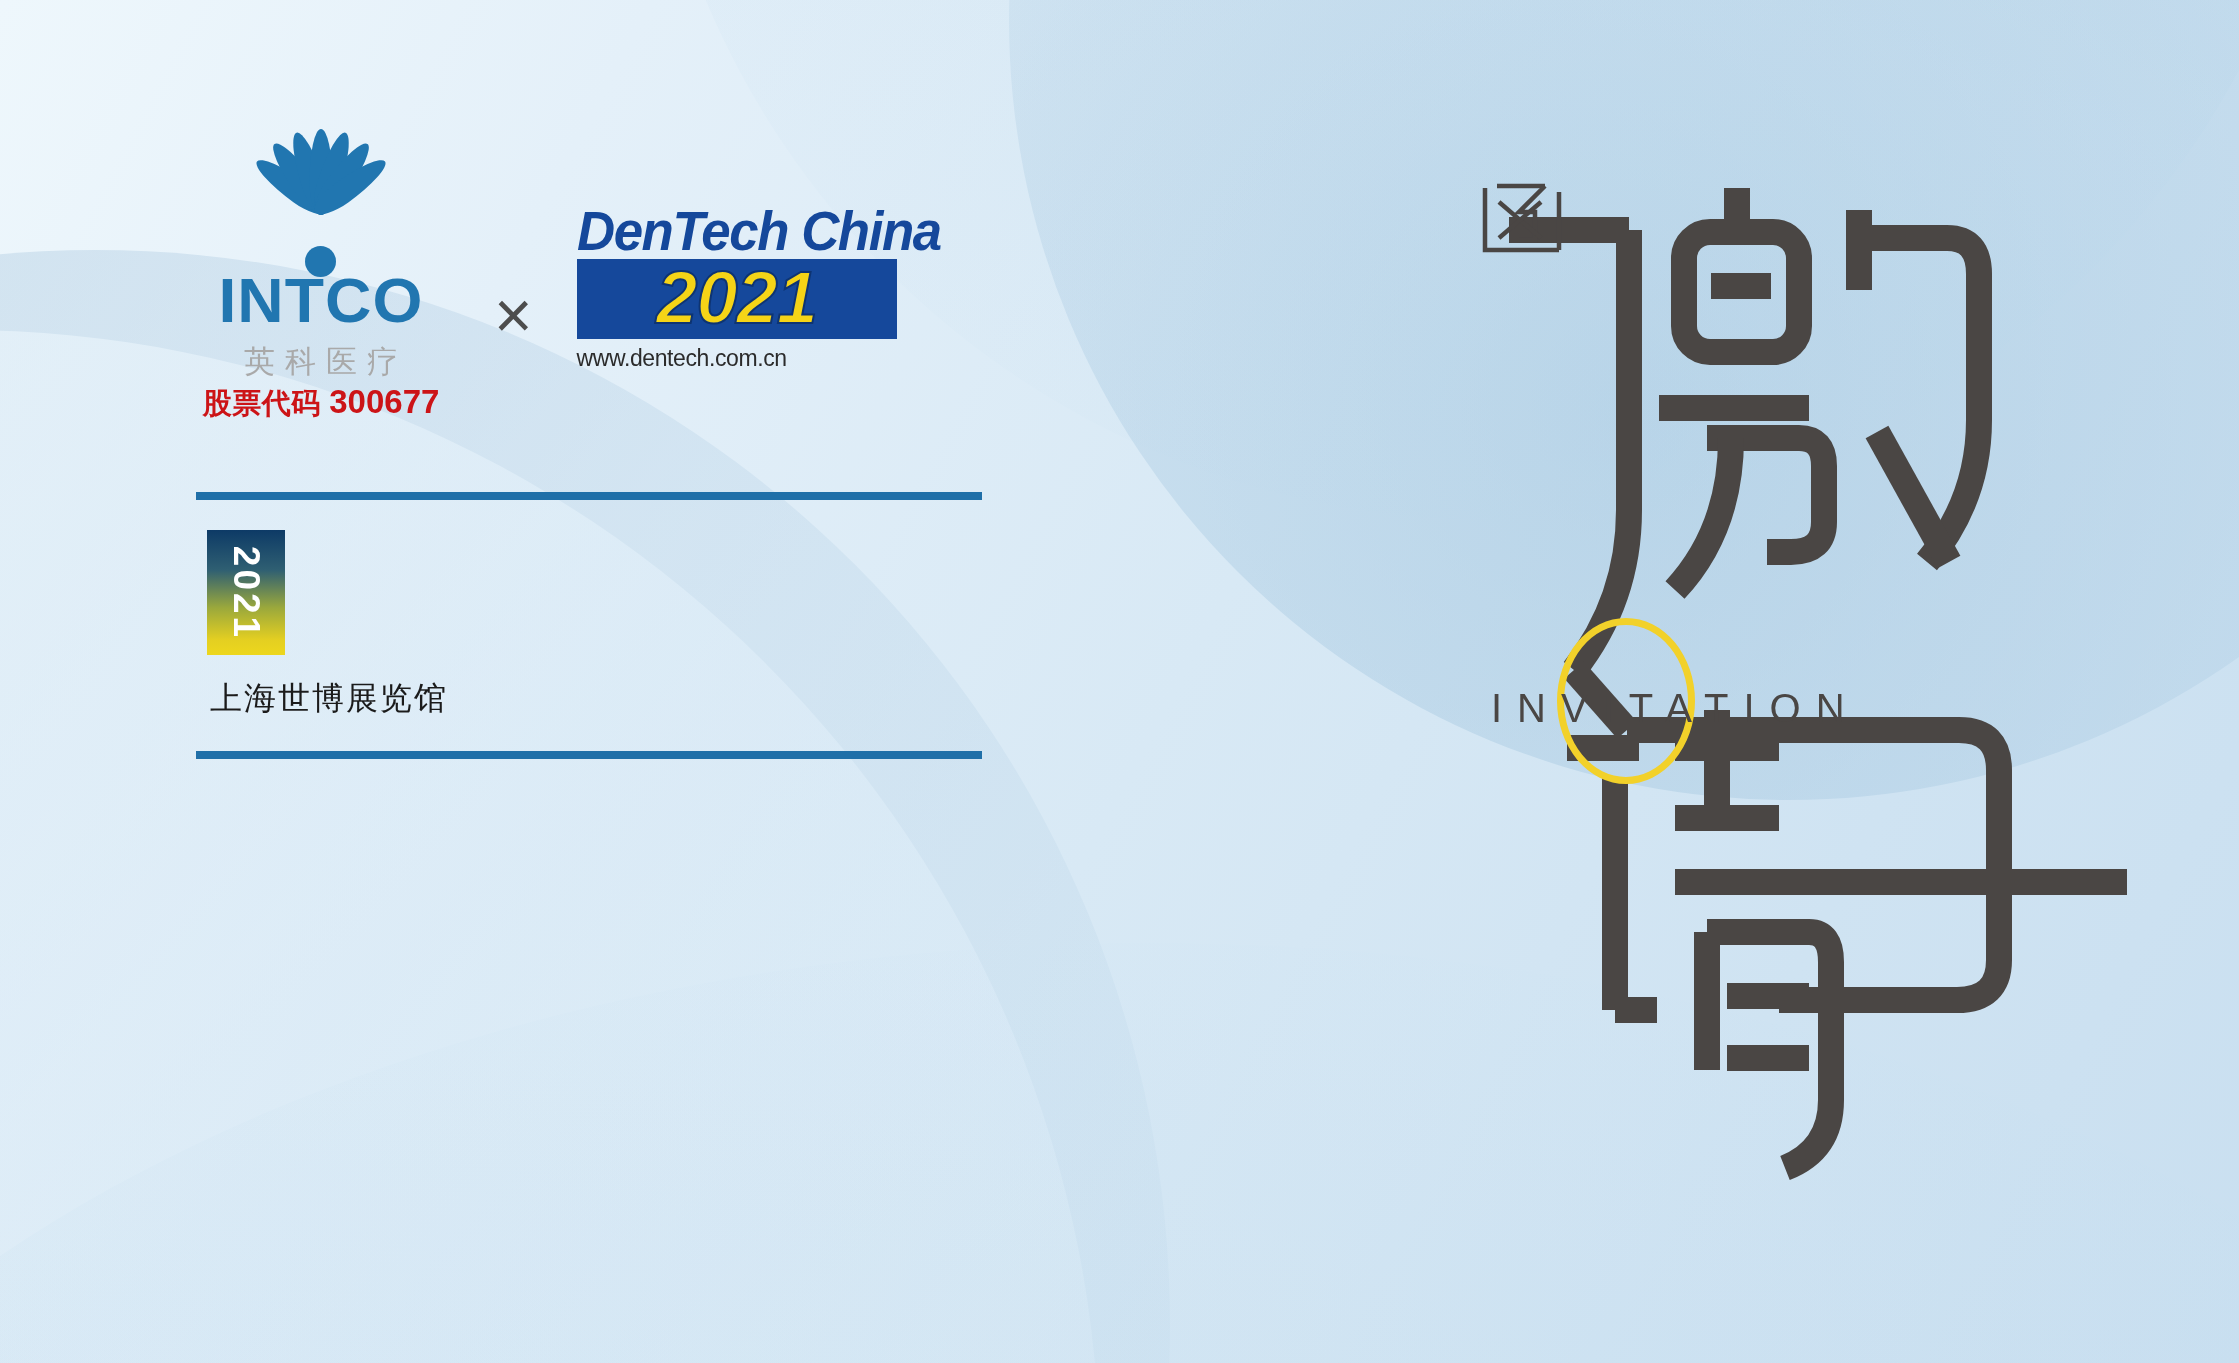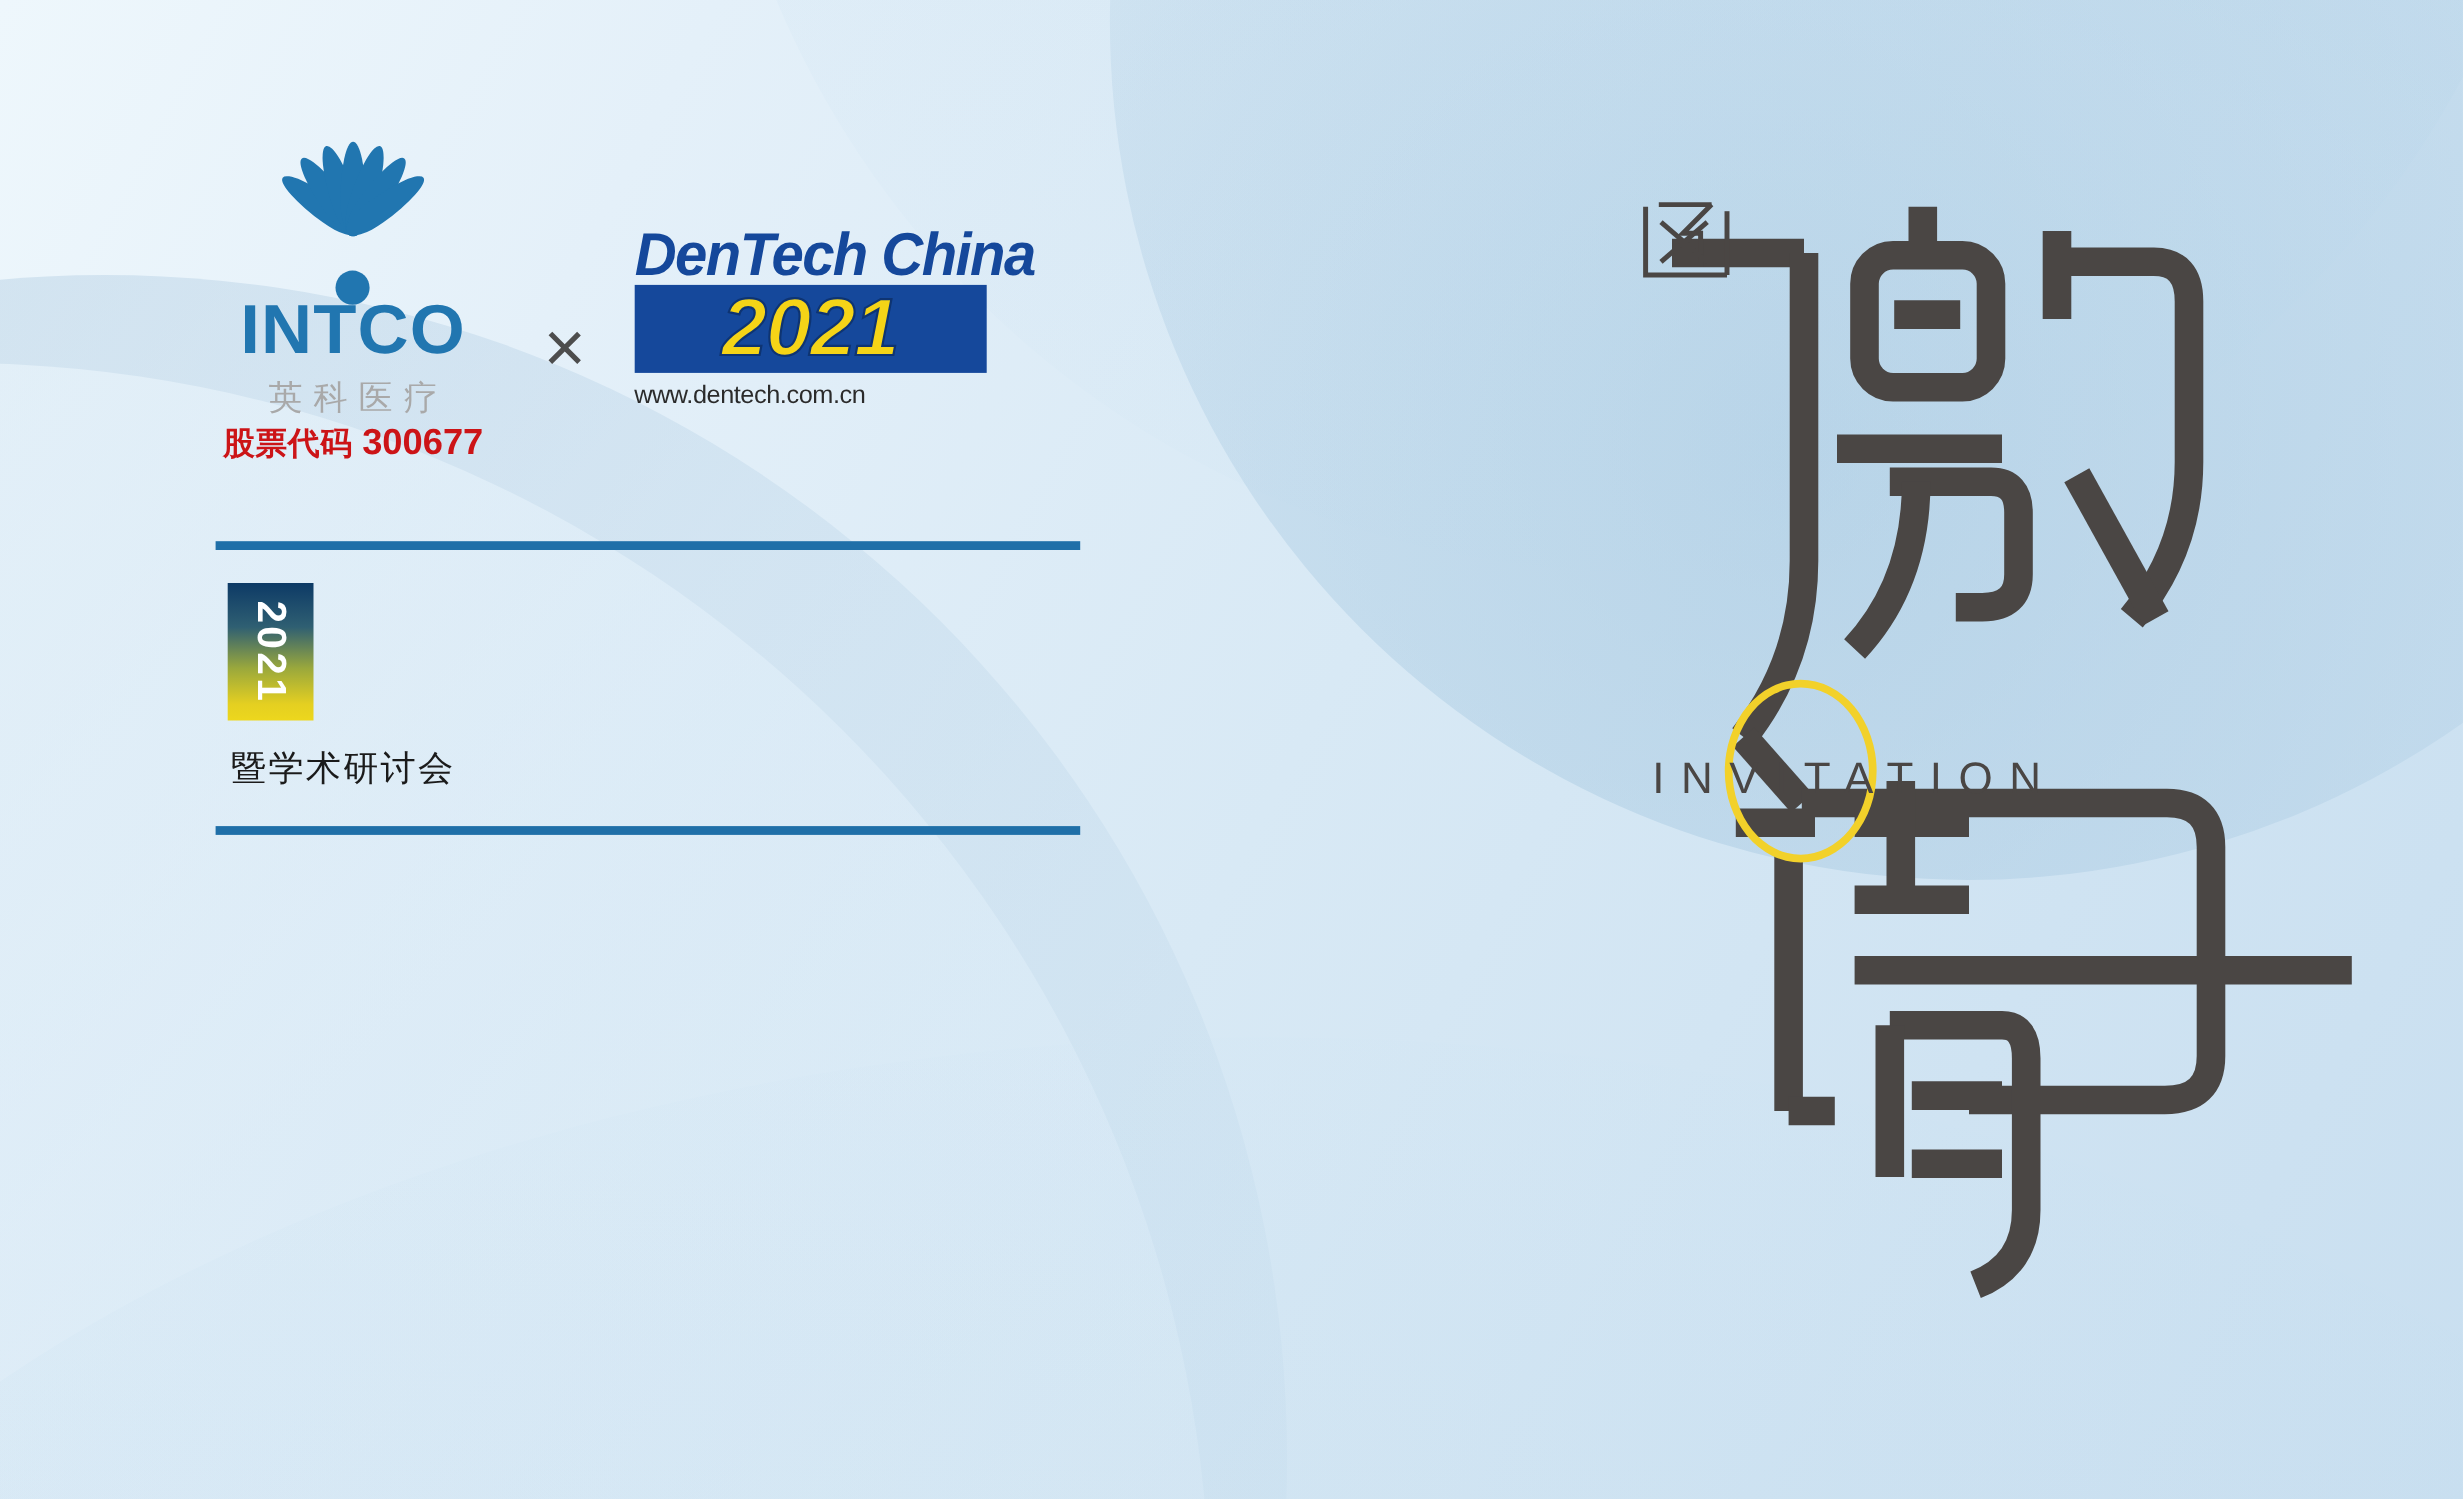--- a/index.html
+++ b/index.html
@@ -125,21 +125,21 @@
     letter-spacing:12px;line-height:1;
     text-shadow:7px 7px 0 #1a4f86;
     white-space:nowrap;
   }
   .venue{
     margin-top:22px;margin-left:14px;color:#1b1b1b;font-size:32px;
     letter-spacing:2px;font-weight:500;
   }
 
   
-  .calli{position:absolute;right:49px;top:170px;width:700px;height:960px;}
+  .calli{position:absolute;right:60px;top:170px;width:700px;height:960px;}
   .calli svg{position:absolute;left:0;top:0;overflow:visible;}
   .yellow-ring{
     position:absolute;left:78px;top:448px;width:124px;height:152px;
     border:7px solid #f2d12a;border-radius:50%;
   }
   .invitation{
     position:absolute;left:12px;top:516px;
     color:#4a4644;font-size:40px;letter-spacing:15px;font-weight:400;
   }
   .han-box{position:absolute;left:523px;top:452px;width:86px;height:86px;}
@@ -191,21 +191,21 @@
 
 
     <div class="rule rule-top"></div>
 
     <div class="date-row">
       <div class="year-badge">
         <span>2021</span>
       </div>
     </div>
 
-    <div class="venue">暨学术研讨会</div>
+    <div class="venue">上海世博展览馆</div>
 
     <div class="rule rule-bot"></div>
   </div>
 
   <div class="calli">
 
     <svg width="700" height="960" viewBox="0 0 700 960" aria-label="邀">
       <g fill="none" stroke="#4a4644" stroke-width="26" stroke-linecap="butt">
 
         <path d="M30,60 L150,60"></path>

